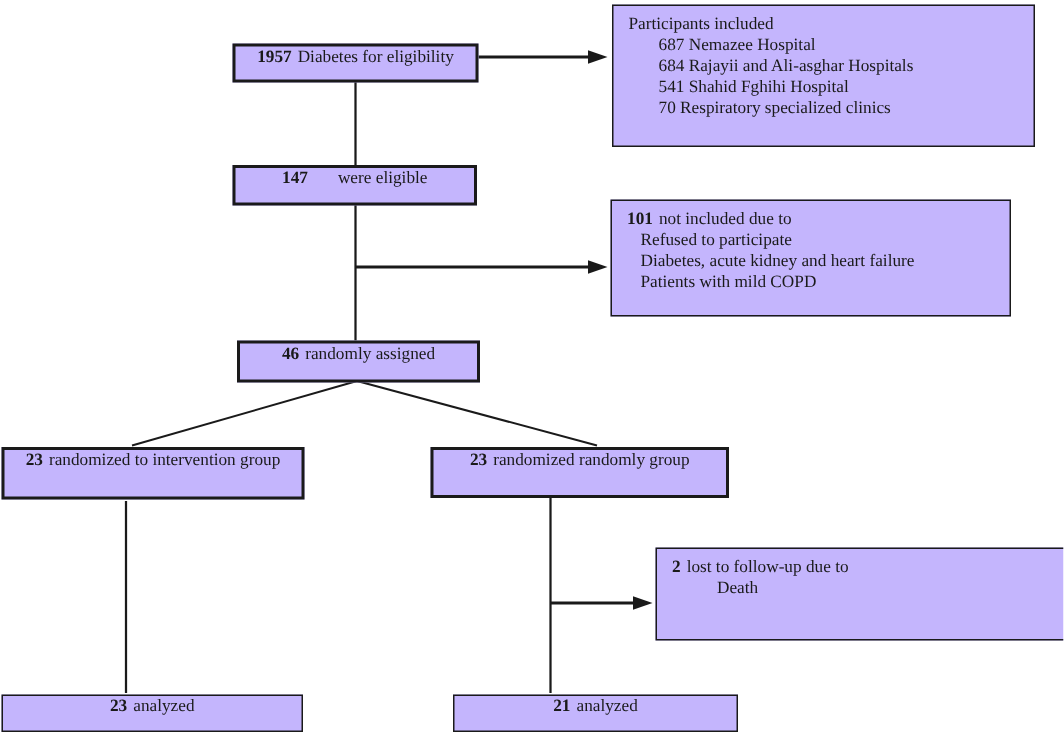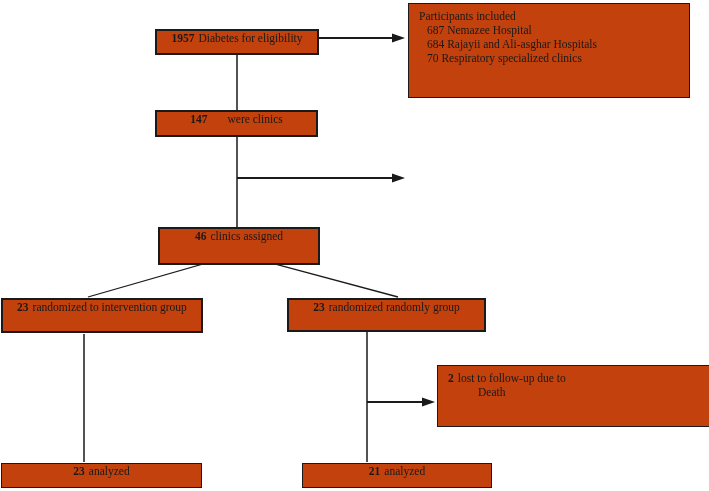--- a/index.html
+++ b/index.html
@@ -19,42 +19,42 @@
   .connectors {
     position: absolute;
     left: 0;
     top: 0;
     width: 709px;
     height: 491px;
   }
   .box {
     position: absolute;
     box-sizing: border-box;
-    background: #c2410c;
+    background: #c4b5fd;
     border: 1.5px solid #1a1a1a;
     font-size: 11.5px;
     line-height: 14px;
   }
   .box.heavy { border-width: 2px; }
   .box.center {
     display: flex;
     align-items: flex-start;
     justify-content: center;
     text-align: center;
     white-space: nowrap;
   }
   .box.notes {
     padding: 5px 8px 5px 10px;
     text-align: left;
   }
   .num {
     font-weight: bold;
     margin-right: 4px;
   }
-  .note-items { margin-left: 8px; }
+  .note-items { margin-left: 20px; }
   .note-items.narrow { margin-left: 9px; }
   .note-items.wide { margin-left: 30px; }
   .note-line { line-height: 14px; }
 </style>
 </head>
 <body>
 
 <div class="canvas">
 
   <svg class="connectors" viewBox="0 0 709 491" xmlns="http://www.w3.org/2000/svg">
@@ -90,33 +90,44 @@
   <div class="box heavy center" style="left:155px; top:29px; width:164px; height:26px;">
     <span class="num">1957</span>
       <span>Diabetes for eligibility</span>
   </div>
 
   <div class="box notes" style="left:408px; top:3px; width:282px; height:95px;">
     <div class="note-line">Participants included</div>
     <div class="note-items">
       <div class="note-line">687 Nemazee Hospital</div>
       <div class="note-line">684 Rajayii and Ali-asghar Hospitals</div>
+      <div class="note-line">541 Shahid Fghihi Hospital</div>
       <div class="note-line">70 Respiratory specialized clinics</div>
     </div>
   </div>
 
   <div class="box heavy center" style="left:155px; top:110px; width:163px; height:27px;gap:16px;">
     <span class="num">147</span>
-      <span>were clinics</span>
+      <span>were eligible</span>
   </div>
 
+  <div class="box notes" style="left:407px; top:133px; width:267px; height:78px;">
+    <div class="note-line">
+      <span class="num">101</span><span>not included due to</span>
+    </div>
+    <div class="note-items narrow">
+      <div class="note-line">Refused to participate</div>
+      <div class="note-line">Diabetes, acute kidney and heart failure</div>
+      <div class="note-line">Patients with mild COPD</div>
+    </div>
+  </div>
 
-  <div class="box heavy center" style="left:158px; top:227px; width:162px; height:38px;">
+  <div class="box heavy center" style="left:158px; top:227px; width:162px; height:28px;">
     <span class="num">46</span>
-      <span>clinics assigned</span>
+      <span>randomly assigned</span>
   </div>
 
   <div class="box heavy center" style="left:1px; top:298px; width:202px; height:35px;">
     <span class="num">23</span>
       <span>randomized to intervention group</span>
   </div>
 
   <div class="box heavy center" style="left:287px; top:298px; width:199px; height:34px;">
     <span class="num">23</span>
       <span>randomized randomly group</span>

